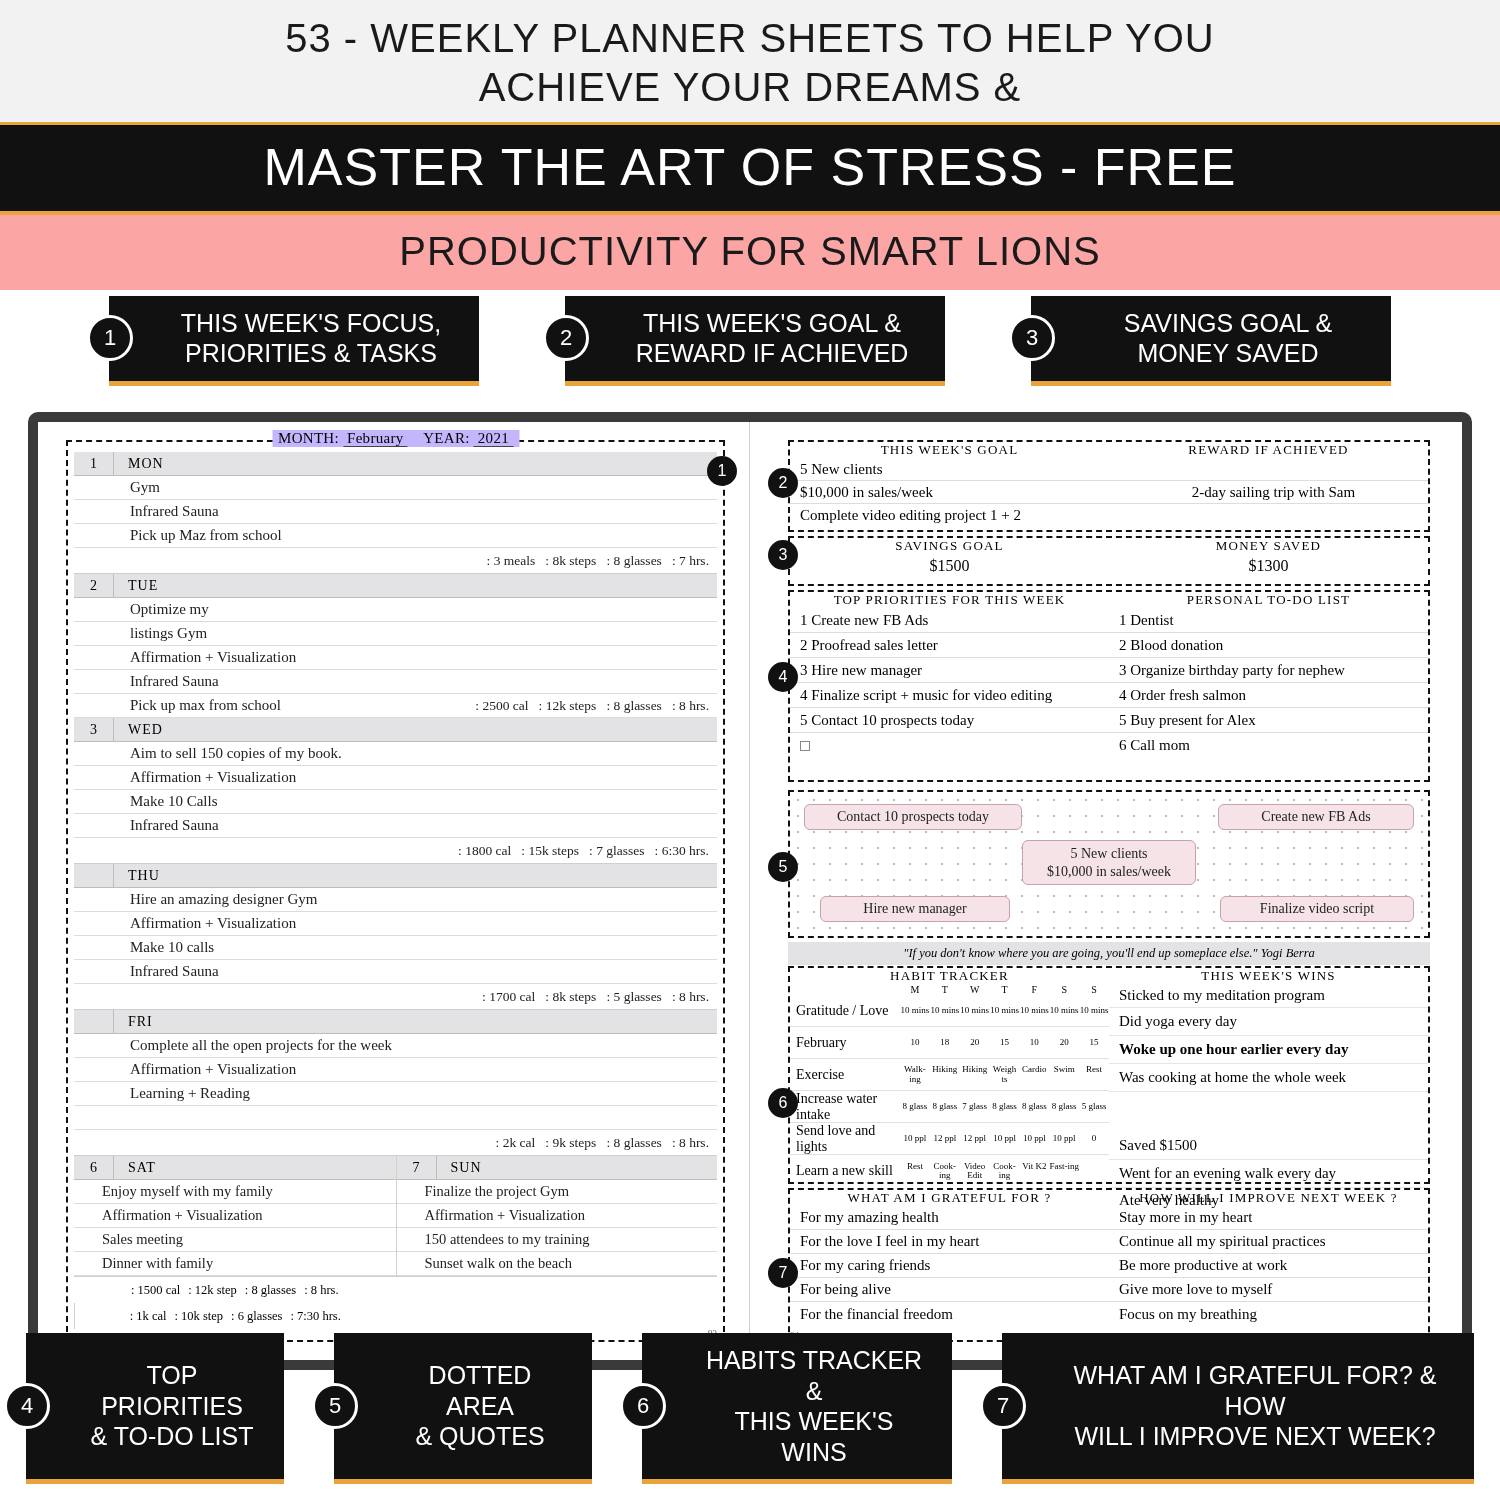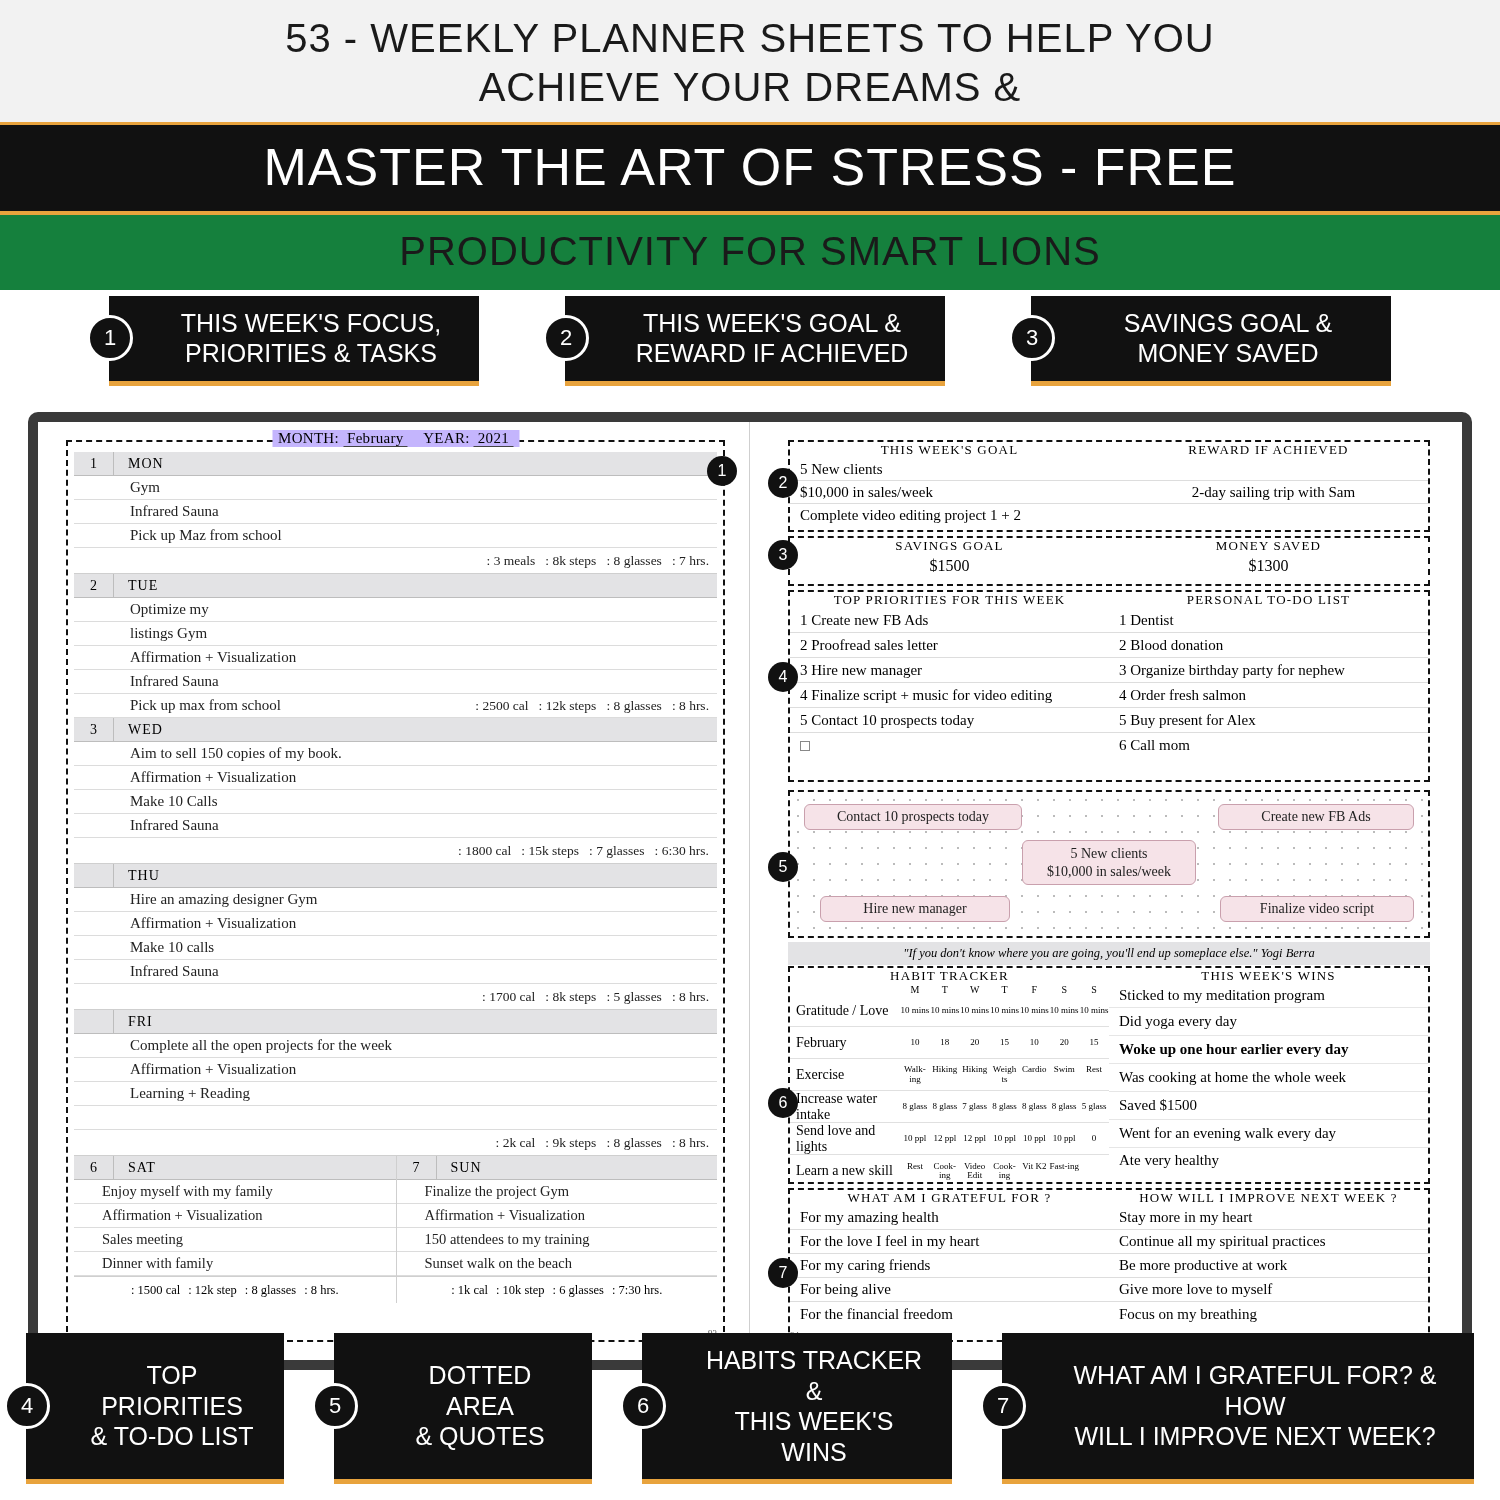--- a/index.html
+++ b/index.html
@@ -23,21 +23,21 @@
     font-weight:400;
   }
   .hdr-band {
     background:#111111;
     text-align:center;
     padding:12px 0 14px 0;
     border-bottom:4px solid #e8a33d;
   }
   .hdr-band .l2 { color:#ffffff; font-size:52px; letter-spacing:1px; }
   .hdr-sub {
-    background:#15803d;
+    background:#fca5a5;
     text-align:center;
     padding:14px 0 16px 0;
   }
   .hdr-sub .l3 { font-size:40px; color:#1a1a1a; letter-spacing:1px; }
 
   
   .pill-row { display:flex; justify-content:center; gap:86px; margin-top:6px; }
   .pill {
     position:relative;
     background:#111111;
@@ -110,21 +110,21 @@
     display:flex; align-items:center; justify-content:flex-end;
     font-size:13.5px; padding-right:8px; gap:10px; color:#222;
   }
   .metric span { white-space:nowrap; }
 
   .weekend { display:flex; }
   .weekend > div { width:50%; }
   .weekend .right { border-left:1px solid #cfcfcf; }
   .weekend .ln { padding-left:28px; font-size:14.5px; }
   .wk-metric {
-    display:flex; font-size:12.5px; border-top:1px solid #cfcfcf;
+    display:flex; font-size:12.5px; border-top:1px solid #cfcfcf;flex-direction:column;
   }
   .wk-metric > div { width:50%; display:flex; align-items:center; justify-content:center; gap:8px; height:26px; }
   .wk-metric .right { border-left:1px solid #cfcfcf; }
 
   
   .marker {
     position:absolute; width:30px; height:30px; border-radius:50%;
     background:#111; color:#fff; display:flex; align-items:center; justify-content:center;
     font-size:16px; font-family:"Liberation Sans", sans-serif; z-index:5;
   }
@@ -503,21 +503,21 @@
                 <div></div>
               </div>
             </div>
           </div>
           <div>
             <div class="sec-title">THIS WEEK'S WINS</div>
             <div class="win-line" style="height:24px;">Sticked to my meditation program</div>
             <div class="win-line" style="height:28px;">Did yoga every day</div>
             <div class="win-line" style="height:28px;font-weight:bold;">Woke up one hour earlier every day</div>
             <div class="win-line" style="height:28px;">Was cooking at home the whole week</div>
-            <div class="win-line" style="height:28px;">Saved $1500</div>
+            <div class="win-line" style="height:28px;margin-top:40px;">Saved $1500</div>
             <div class="win-line" style="height:28px;">Went for an evening walk every day</div>
             <div class="win-line" style="height:24px; border-bottom:none;">Ate very healthy</div>
           </div>
         </div>
       </div>
 
       <div class="sec" style="left:14px; right:4px; top:748px; bottom:0px;">
         <div class="twocol">
           <div>
             <div class="sec-title">WHAT AM I GRATEFUL FOR ?</div>

